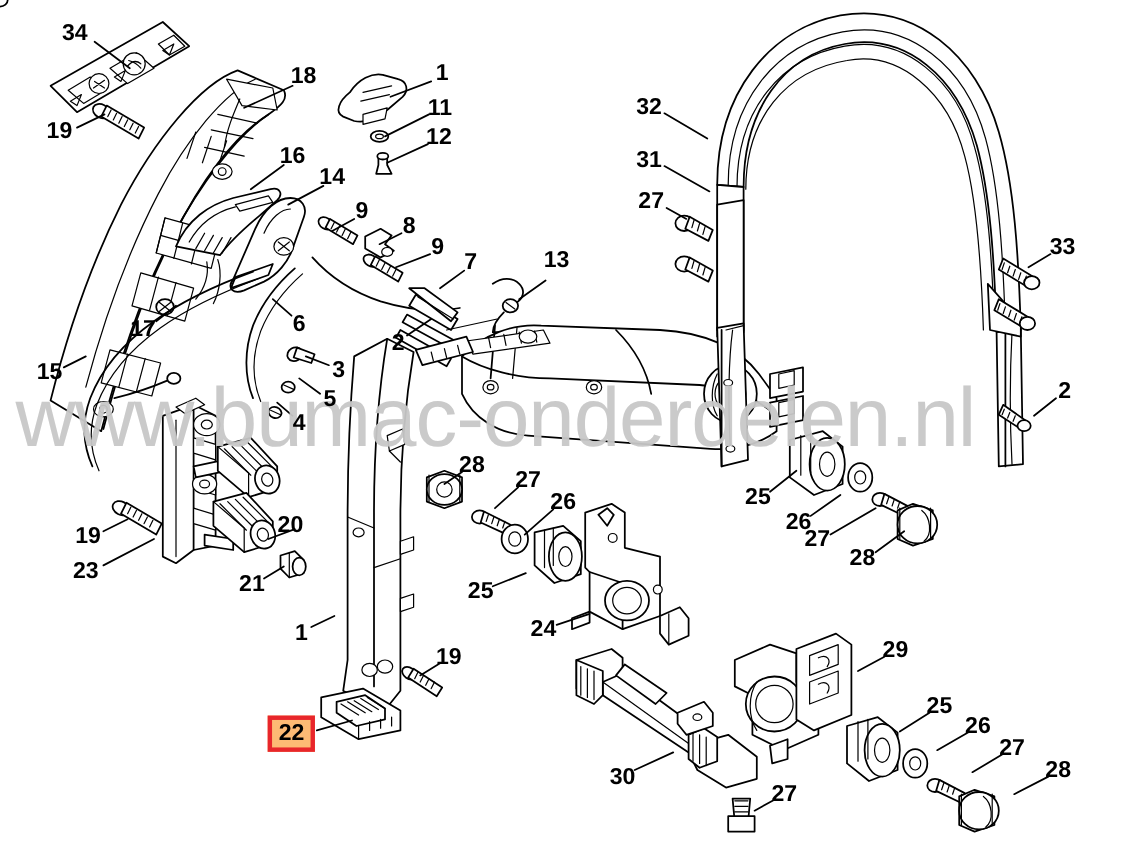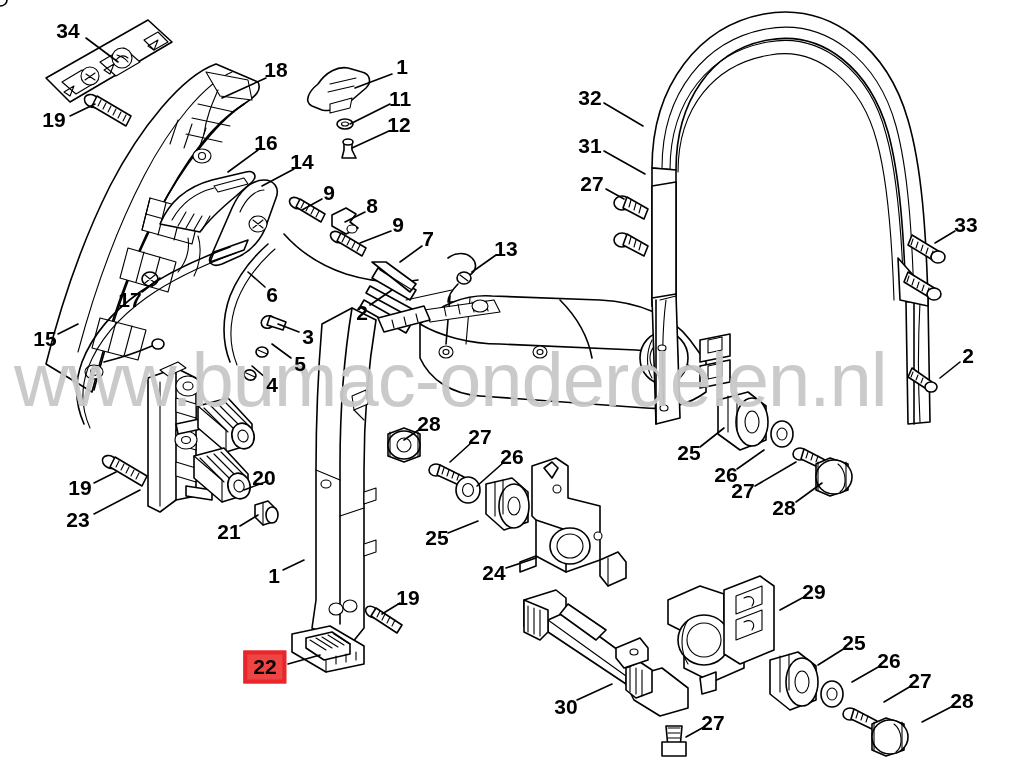--- a/index.html
+++ b/index.html
@@ -549,21 +549,21 @@
       <div class="plabel" style="left: 54px; top: 119px;">19</div>
       <div class="plabel" style="left: 402px; top: 66px;">1</div>
       <div class="plabel" style="left: 400px; top: 98px;">11</div>
       <div class="plabel" style="left: 399px; top: 124px;">12</div>
       <div class="plabel" style="left: 266px; top: 142px;">16</div>
       <div class="plabel" style="left: 302px; top: 161px;">14</div>
       <div class="plabel" style="left: 329px; top: 192px;">9</div>
       <div class="plabel" style="left: 372px; top: 205px;">8</div>
       <div class="plabel" style="left: 398px; top: 224px;">9</div>
       <div class="plabel" style="left: 428px; top: 238px;">7</div>
-      <div class="plabel" style="left: 506px; top: 248px;">13</div>
+      <div class="plabel" style="left: 506px; top: 236px;">13</div>
       <div class="plabel" style="left: 130px; top: 299px;">17</div>
       <div class="plabel" style="left: 272px; top: 294px;">6</div>
       <div class="plabel" style="left: 362px; top: 312px;">2</div>
       <div class="plabel" style="left: 308px; top: 336px;">3</div>
       <div class="plabel" style="left: 300px; top: 363px;">5</div>
       <div class="plabel" style="left: 45px; top: 338px;">15</div>
       <div class="plabel" style="left: 272px; top: 384px;">4</div>
       <div class="plabel" style="left: 590px; top: 97px;">32</div>
       <div class="plabel" style="left: 590px; top: 145px;">31</div>
       <div class="plabel" style="left: 592px; top: 183px;">27</div>
@@ -584,16 +584,16 @@
       <div class="plabel" style="left: 726px; top: 474px;">26</div>
       <div class="plabel" style="left: 743px; top: 490px;">27</div>
       <div class="plabel" style="left: 784px; top: 507px;">28</div>
       <div class="plabel" style="left: 814px; top: 591px;">29</div>
       <div class="plabel" style="left: 566px; top: 706px;">30</div>
       <div class="plabel" style="left: 713px; top: 722px;">27</div>
       <div class="plabel" style="left: 854px; top: 642px;">25</div>
       <div class="plabel" style="left: 889px; top: 660px;">26</div>
       <div class="plabel" style="left: 920px; top: 680px;">27</div>
       <div class="plabel" style="left: 962px; top: 700px;">28</div>
-      <div class="plabel highlight" style="left: 265px; top: 667px; border-color: rgb(232, 38, 43); background: #ef4444; color: rgb(0, 0, 0);">22</div>
+      <div class="plabel highlight" style="left: 265px; top: 667px; border-color: rgb(232, 38, 43); background: #fdba74; color: rgb(0, 0, 0);">22</div>
     </div>
 
 </div>
 
 </body></html>

